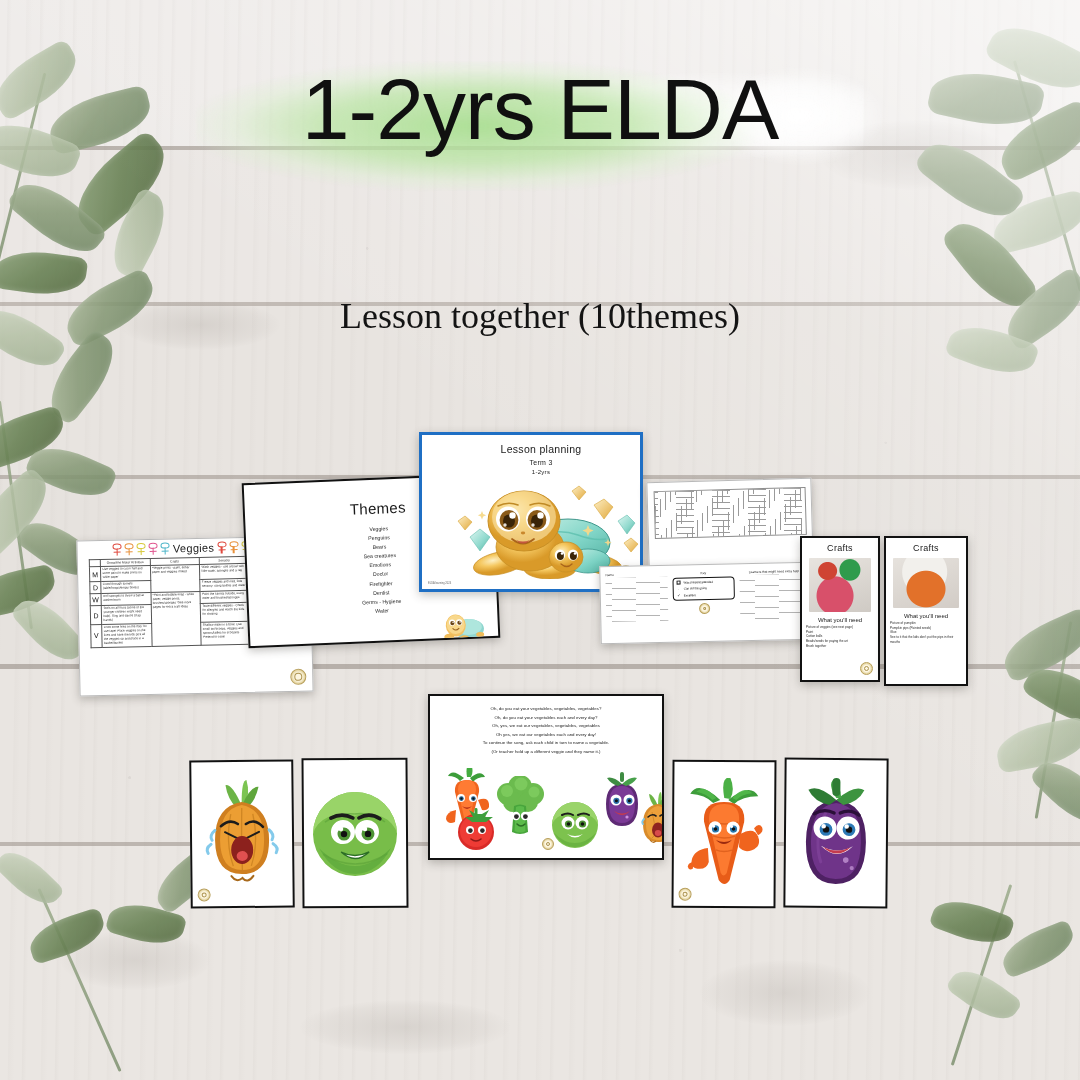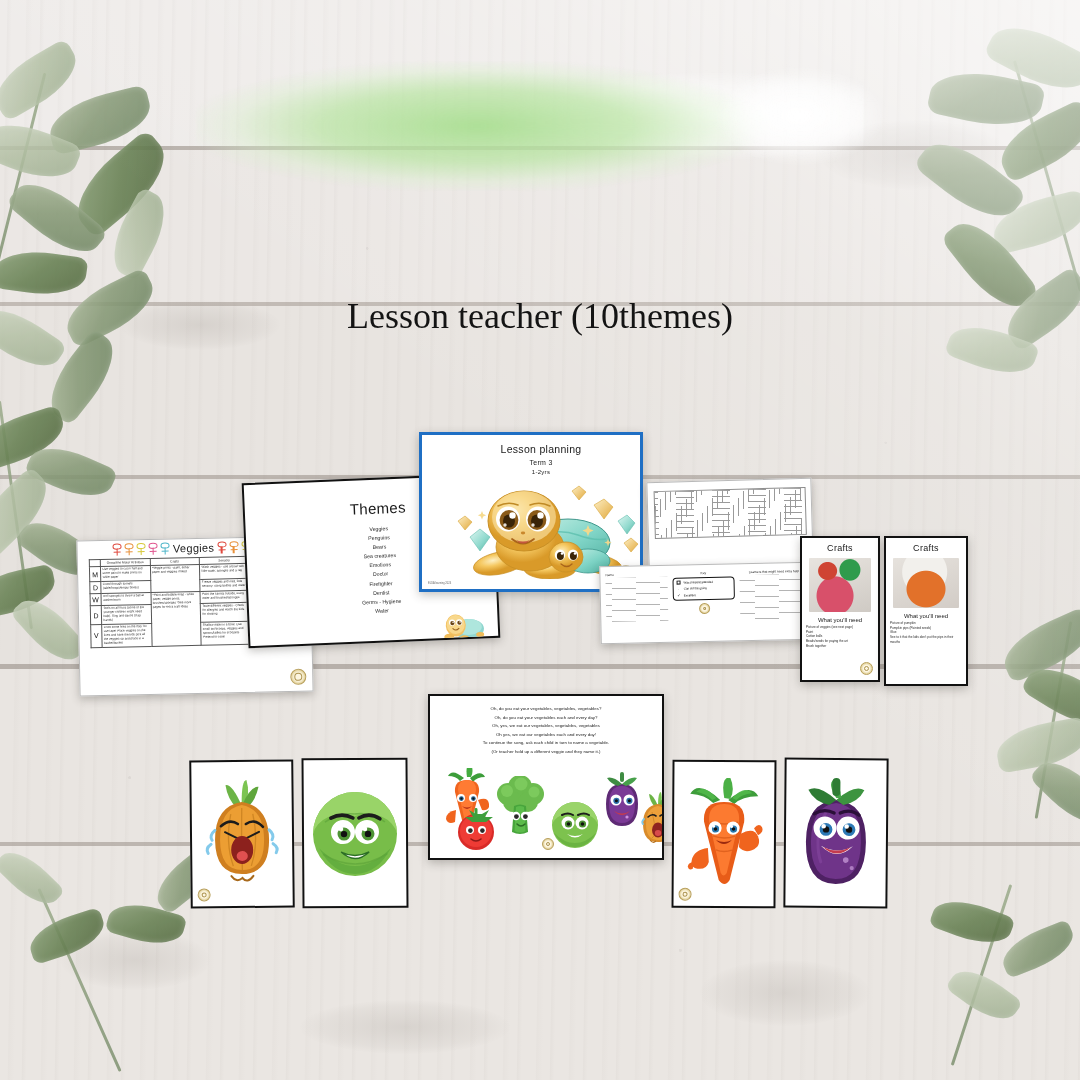--- a/index.html
+++ b/index.html
@@ -287,21 +287,22 @@
     <div class="stem" style="left:980px; top:880px; width:3px; height:190px; transform:rotate(18deg);"></div>
     <div class="leaf dark" style="left:932px; top:904px; width:80px; height:36px; transform:rotate(20deg);"></div>
     <div class="leaf" style="left:1000px;top:932px; width:76px; height:34px; transform:rotate(-22deg);"></div>
     <div class="leaf pale" style="left:948px; top:978px; width:72px; height:34px; transform:rotate(36deg);"></div>
   </div>
 
   <div id="lightwash"></div>
 
   <div id="brushstroke"></div>
   <div id="brush-tail"></div>
-  <div id="subtitle2">Lesson teacher (10themes)</div>
+  <h1 id="title">1-2yrs ELDA</h1>
+  <div id="subtitle2">Lesson together (10themes)</div>
 
   <div class="sheet thin" id="veggies-sheet">
     <div class="vhead">
       <span class="flower">
           <i class="petal" style="border-color:#e04a3f"></i>
           <i class="stalk" style="background:#e04a3f"></i>
           <i class="arm" style="background:#e04a3f"></i>
         </span>
       <span class="flower">
           <i class="petal" style="border-color:#e8913c"></i>

